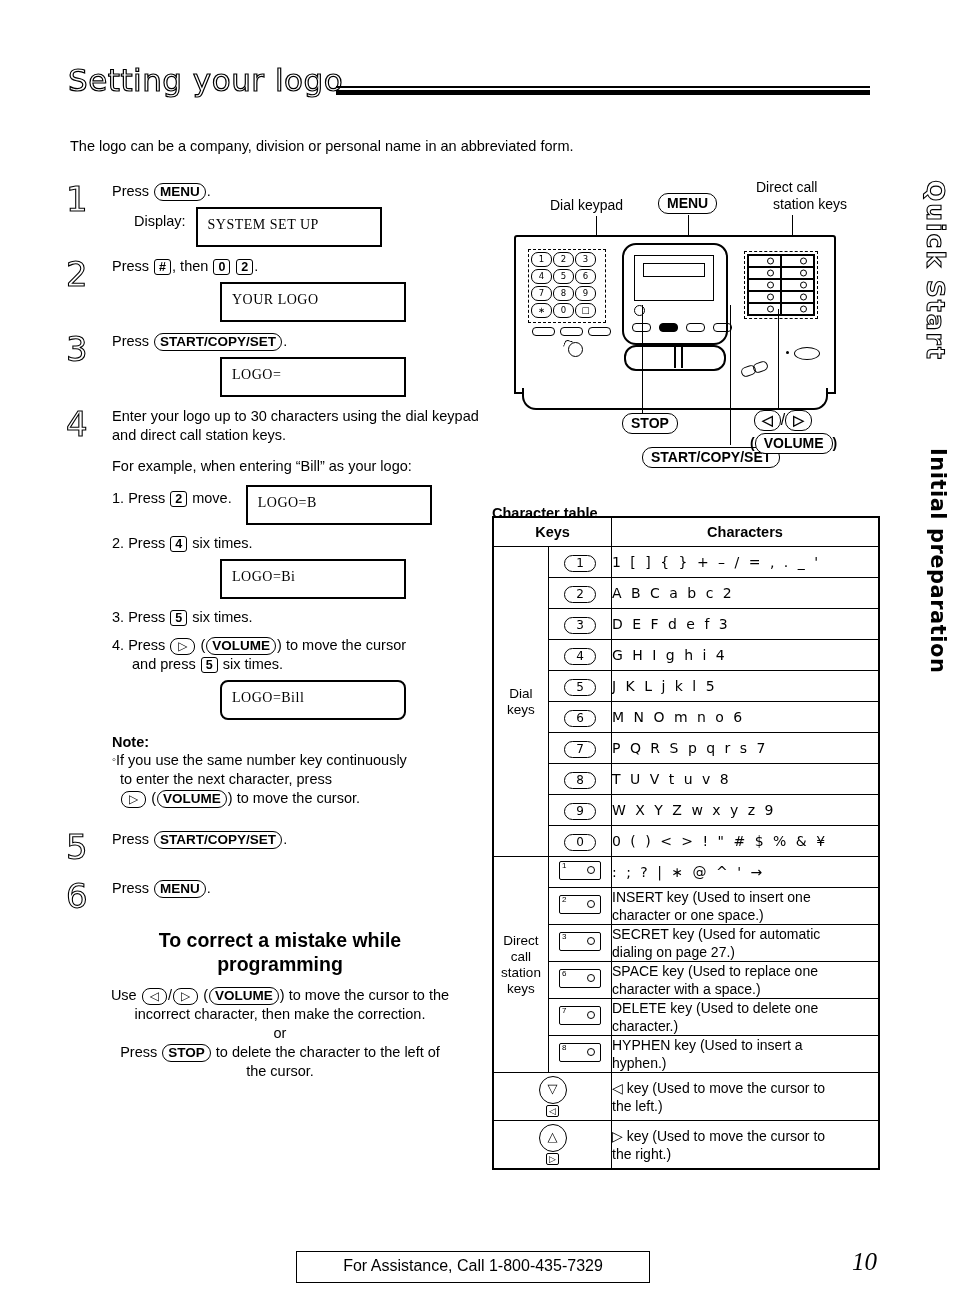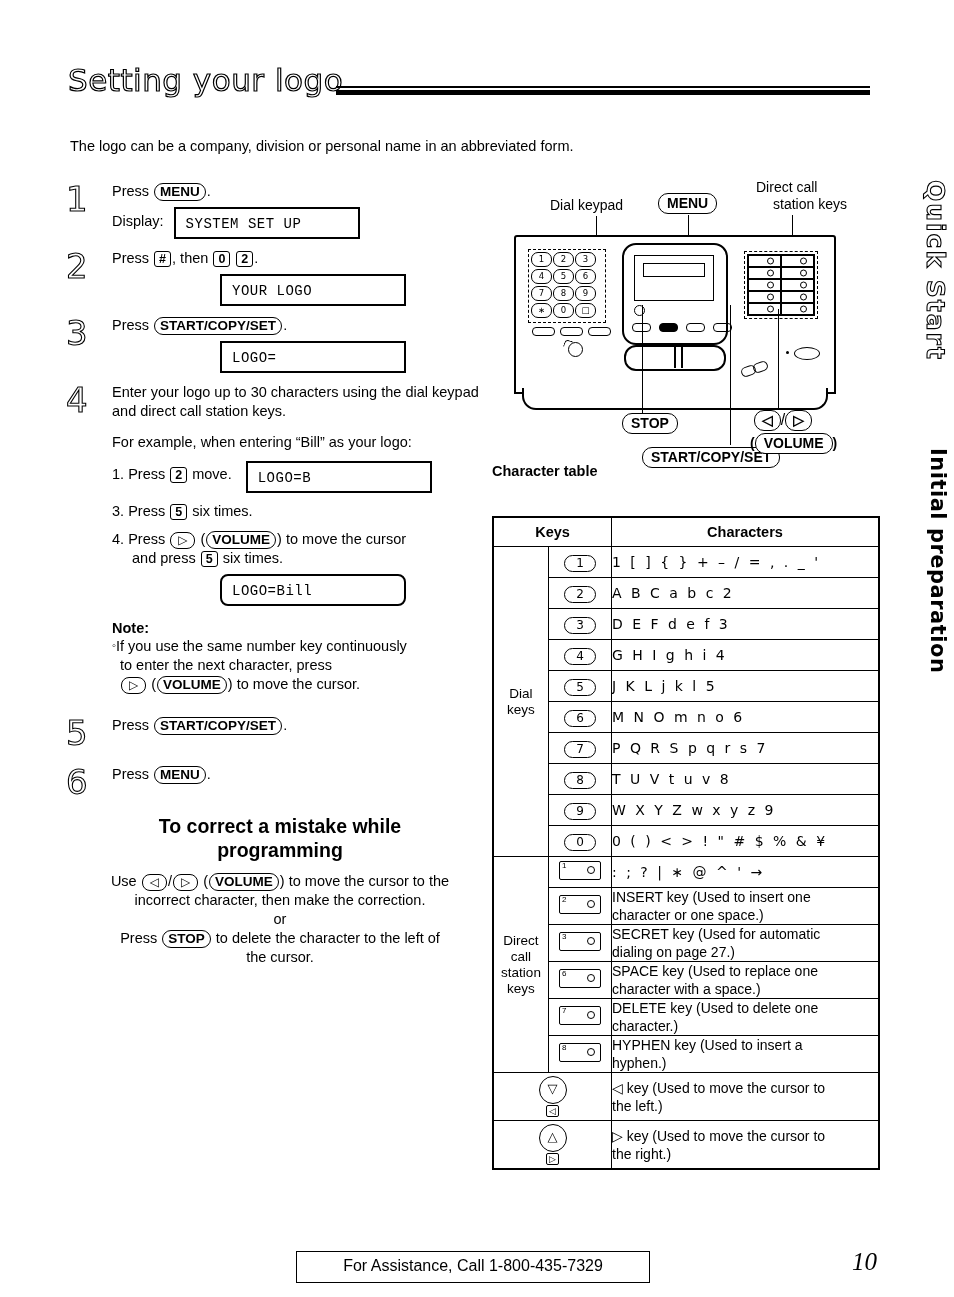--- a/index.html
+++ b/index.html
@@ -49,22 +49,22 @@
   }
   .arrowkey{
     display:inline-block;border:1.6px solid #000;border-radius:8px;
     padding:0 7px;font-size:12px;line-height:15px;margin:0 1px;
     vertical-align:baseline;
   }
 
   
   .lcd{
     border:2px solid #000;background:#fff;
-    font-family:Liberation Mono, monospace;font-size:14px;
-    padding:7px 10px;box-sizing:border-box;height:32px;line-height:17px;
+    font-family:Liberation Serif, serif;font-size:14px;
+    padding:7px 10px;box-sizing:border-box;height:40px;line-height:17px;
     letter-spacing:.5px;
   }
   .lcd-wrap{display:flex;align-items:flex-start;margin:6px 0 10px 0;}
   .lcd-label{font-size:14.5px;margin-right:10px;padding-top:6px;}
 
   .sublist{margin-left:46px;font-size:14.5px;line-height:19px;}
   .subitem{margin-top:9px;}
   .subrow{display:flex;align-items:flex-start;}
   .subrow .txt{white-space:nowrap;padding-top:4px;}
 
@@ -165,21 +165,21 @@
     border-radius:5px;}
   .volknob .k1{left:0;top:4px;transform:rotate(-20deg);}
   .volknob .k2{left:12px;top:0;transform:rotate(-20deg);}
   .callout{
     display:inline-block;border:1.7px solid #000;border-radius:10px;
     padding:1px 8px;font-weight:bold;font-size:14px;line-height:17px;
     background:#fff;
   }
 
   
-  .ct-title{position:absolute;left:492px;top:463px;font-weight:bold;font-size:14.5px;}
+  .ct-title{position:absolute;left:492px;top:505px;font-weight:bold;font-size:14.5px;}
   .ctable{
     position:absolute;left:492px;top:516px;width:388px;
     border:2.2px solid #000;border-collapse:collapse;background:#fff;
   }
   .ctable td,.ctable th{border:1.3px solid #000;padding:0;}
   .ct-head{font-weight:bold;font-size:14.5px;text-align:center;height:28px;}
   .ct-group{
     width:54px;text-align:center;font-size:13.5px;line-height:16px;
     vertical-align:middle;
   }
@@ -253,21 +253,21 @@
   <div class="intro">The logo can be a company, division or personal name in an abbreviated form.</div>
 
   <div class="leftcol">
 
     <div class="step">
       <div class="stepnum">1</div>
       <div class="stepbody">
         <span>Press</span>
         <span class="pill">MENU</span><span>.</span>
       </div>
-      <div class="lcd-wrap" style="margin-left:46px;">
+      <div class="lcd-wrap" style="margin-left:68px;">
         <div class="lcd-label">Display:</div>
         <div class="lcd" style="width:186px;">SYSTEM SET UP</div>
       </div>
     </div>
 
     <div class="step">
       <div class="stepnum">2</div>
       <div class="stepbody">
         <span>Press</span>
         <span class="keybox">#</span><span>, then</span>
@@ -303,20 +303,29 @@
           <div class="txt">
             <span>1.</span>
             <span>Press</span>
             <span class="keybox">2</span>
             <span>move.</span>
           </div>
           <div class="lcd" style="width:186px;margin-left:14px;">LOGO=B</div>
         </div>
       </div>
 
+      <div class="subitem">
+        <div>
+          <span>2.</span>
+          <span>Press</span>
+          <span class="keybox">4</span>
+          <span>six times.</span>
+        </div>
+        <div class="lcd" style="width:186px;margin:6px 0 0 108px;">LOGO=Bi</div>
+      </div>
 
       <div class="subitem">
         <div>
           <span>3.</span>
           <span>Press</span>
           <span class="keybox">5</span>
           <span>six times.</span>
         </div>
       </div>
 

